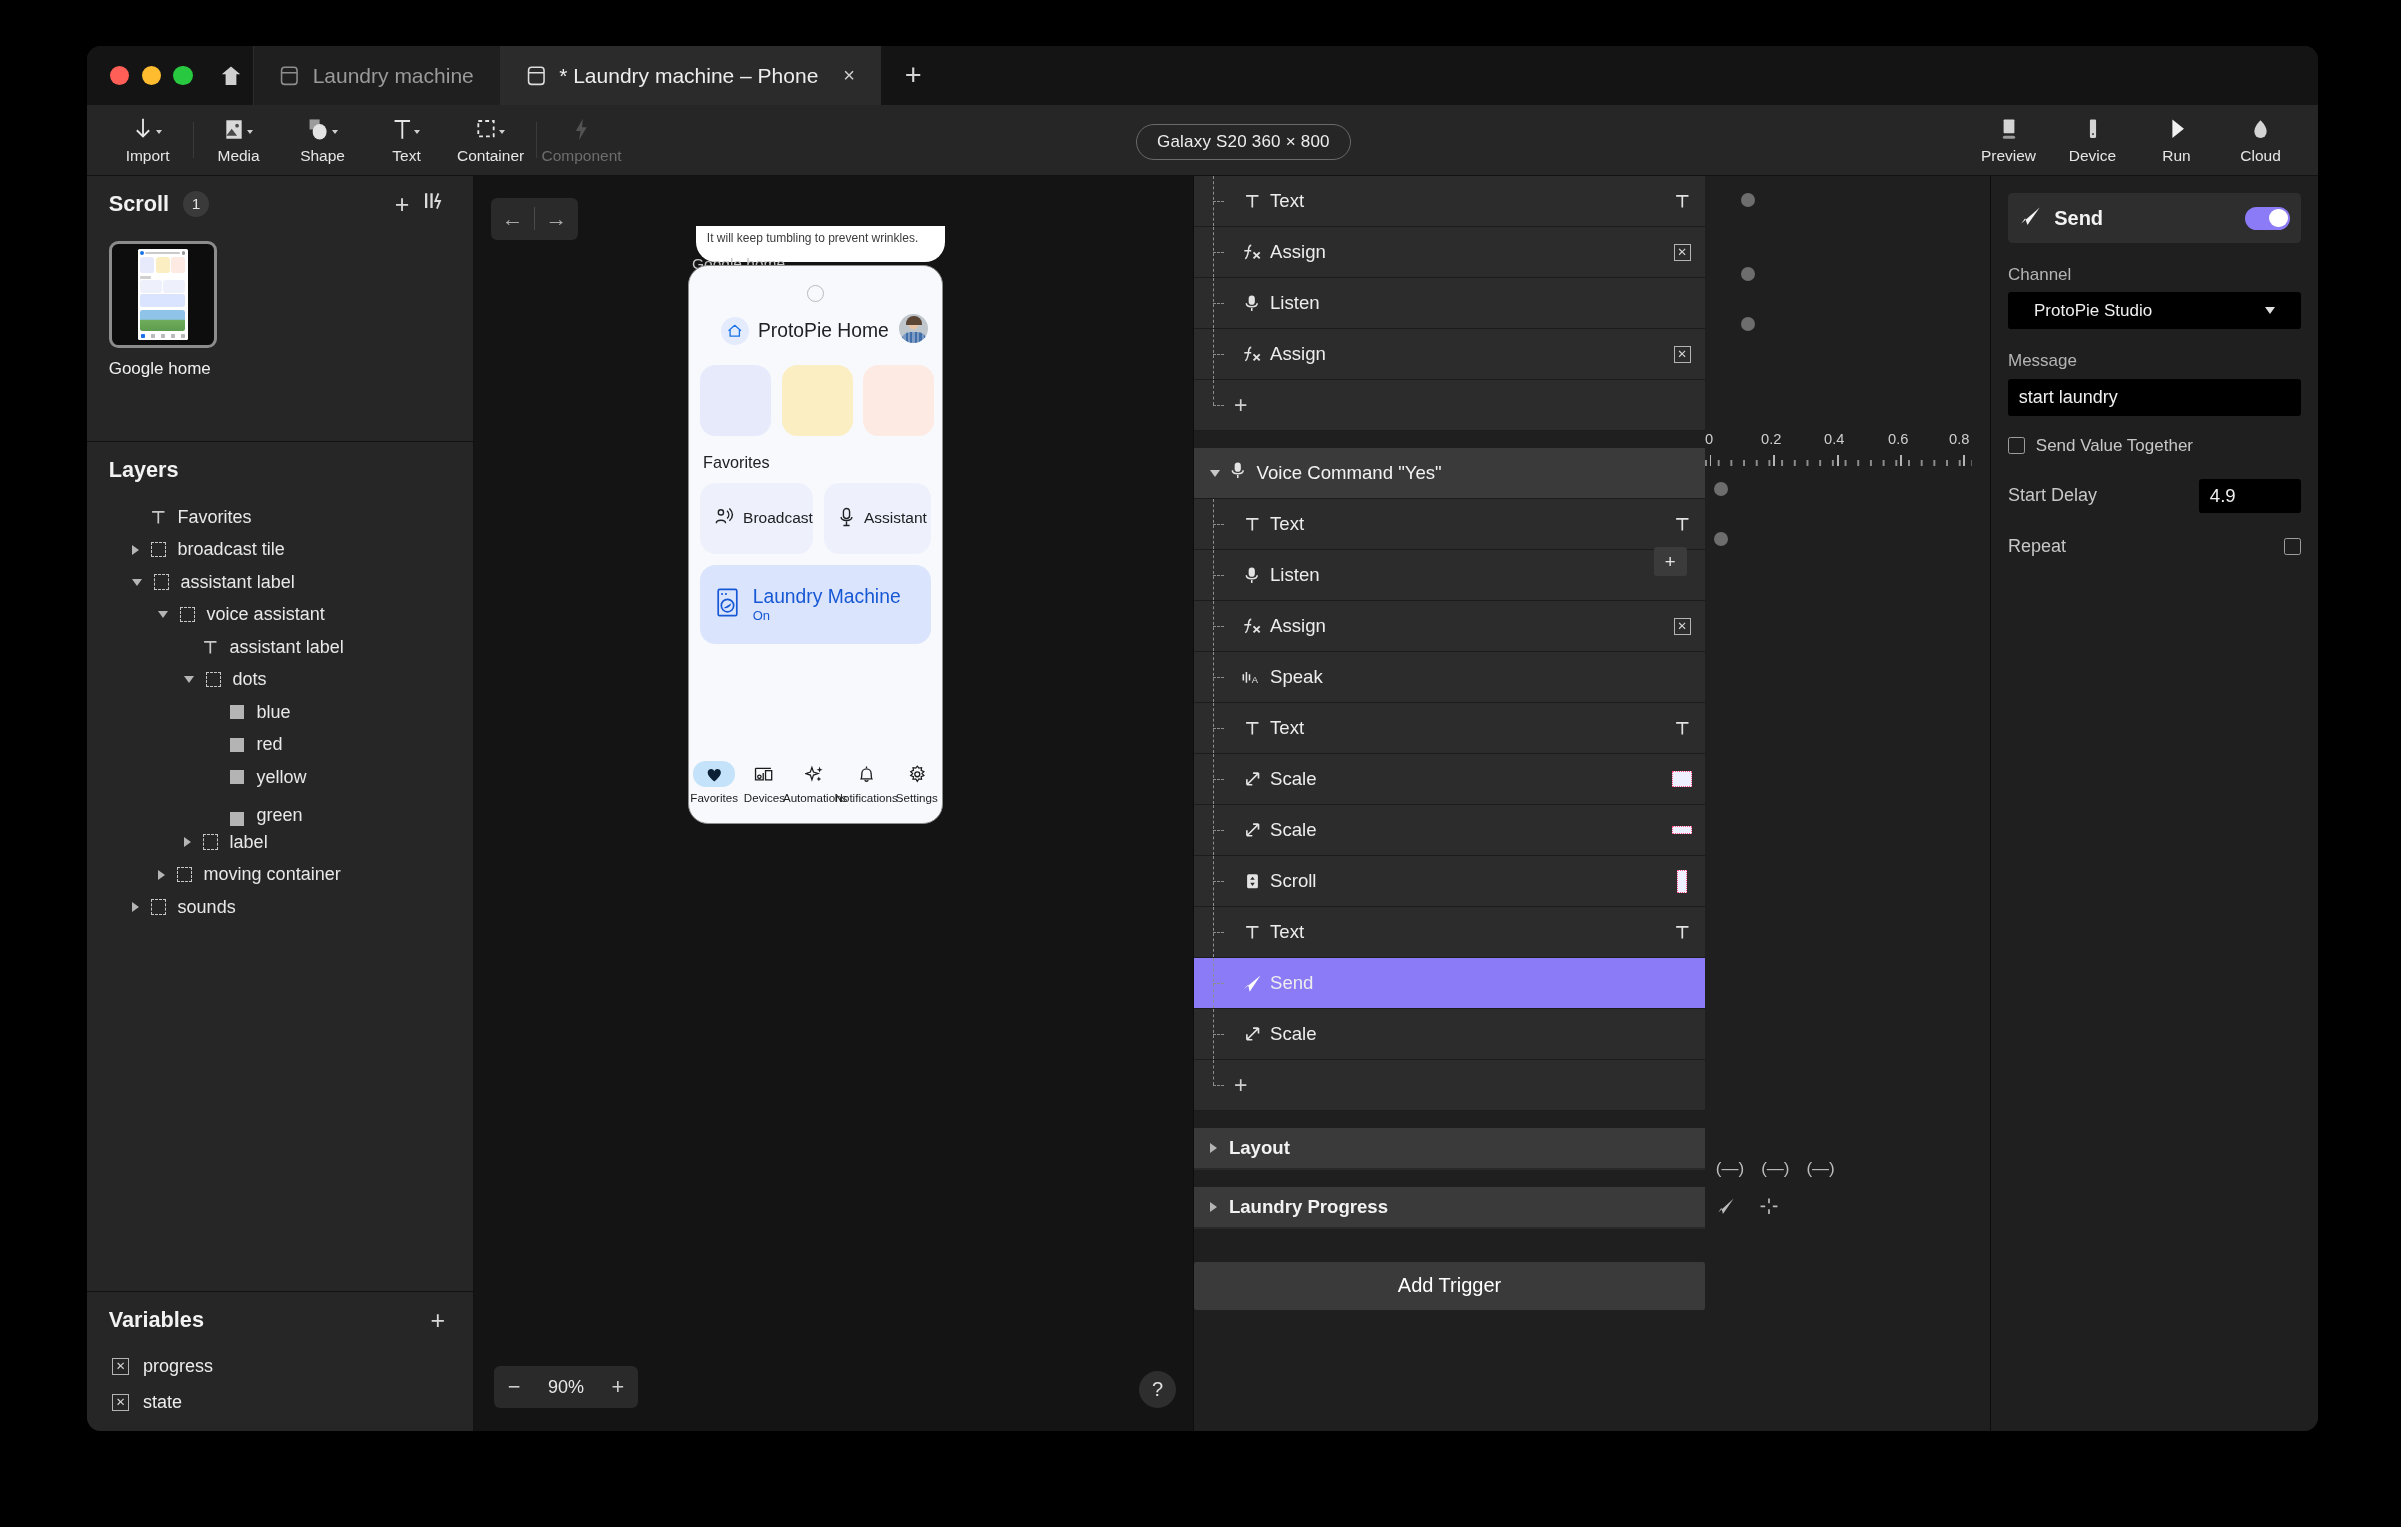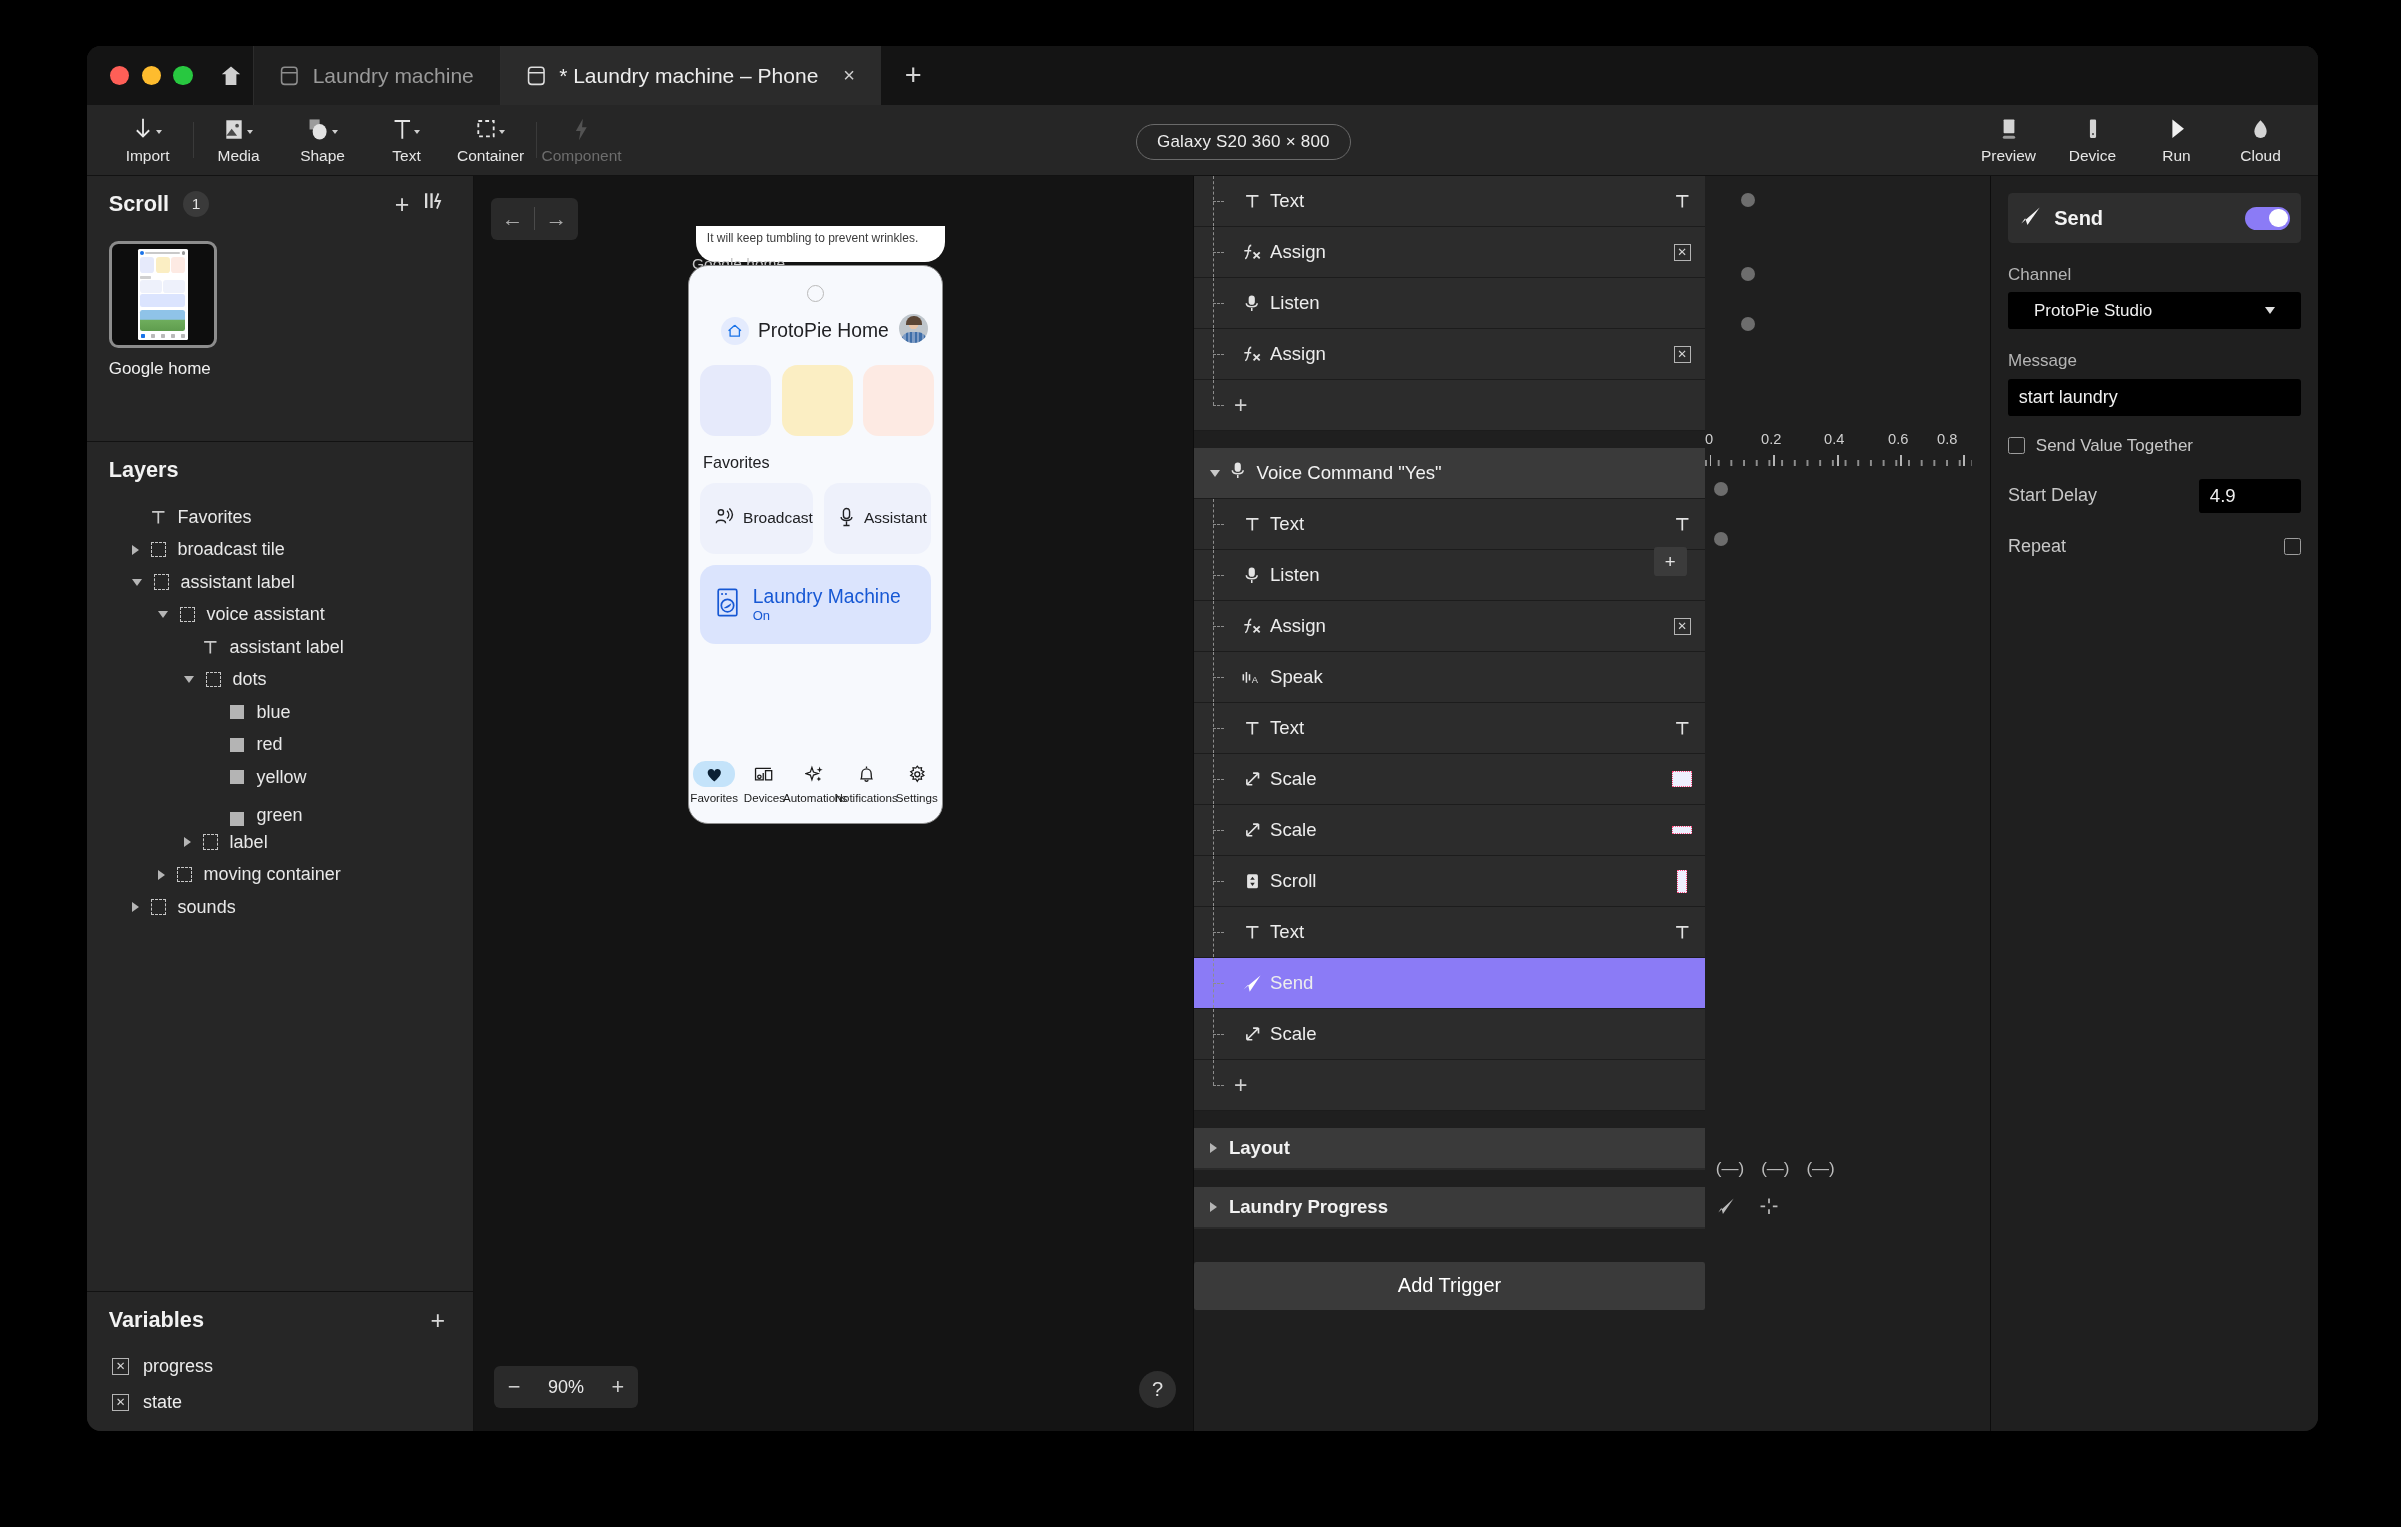--- a/index.html
+++ b/index.html
@@ -1065,21 +1065,21 @@
         <div class="kf" style="left:36px; top:17px;"></div>
         <div class="kf" style="left:36px; top:91px;"></div>
         <div class="kf" style="left:36px; top:141px;"></div>
         <div class="kf" style="left:9.3px; top:306px;"></div>
         <div class="kf" style="left:9.3px; top:356px;"></div>
         <div class="ruler-nums" style="top:255px;">
           <span style="position:absolute;left:0px">0</span>
           <span style="position:absolute;left:56px">0.2</span>
           <span style="position:absolute;left:119px">0.4</span>
           <span style="position:absolute;left:183px">0.6</span>
-          <span style="position:absolute;left:232px">0.8</span>
+          <span style="position:absolute;left:244px">0.8</span>
         </div>
         <div class="ruler-ticks" style="top:279px;"></div>
         <div class="ruler-major" style="top:279px;">
           <i style="left:4.6px"></i>
             <i style="left:68px"></i>
             <i style="left:132px"></i>
             <i style="left:195px"></i>
             <i style="left:258px"></i>
         </div>
 

